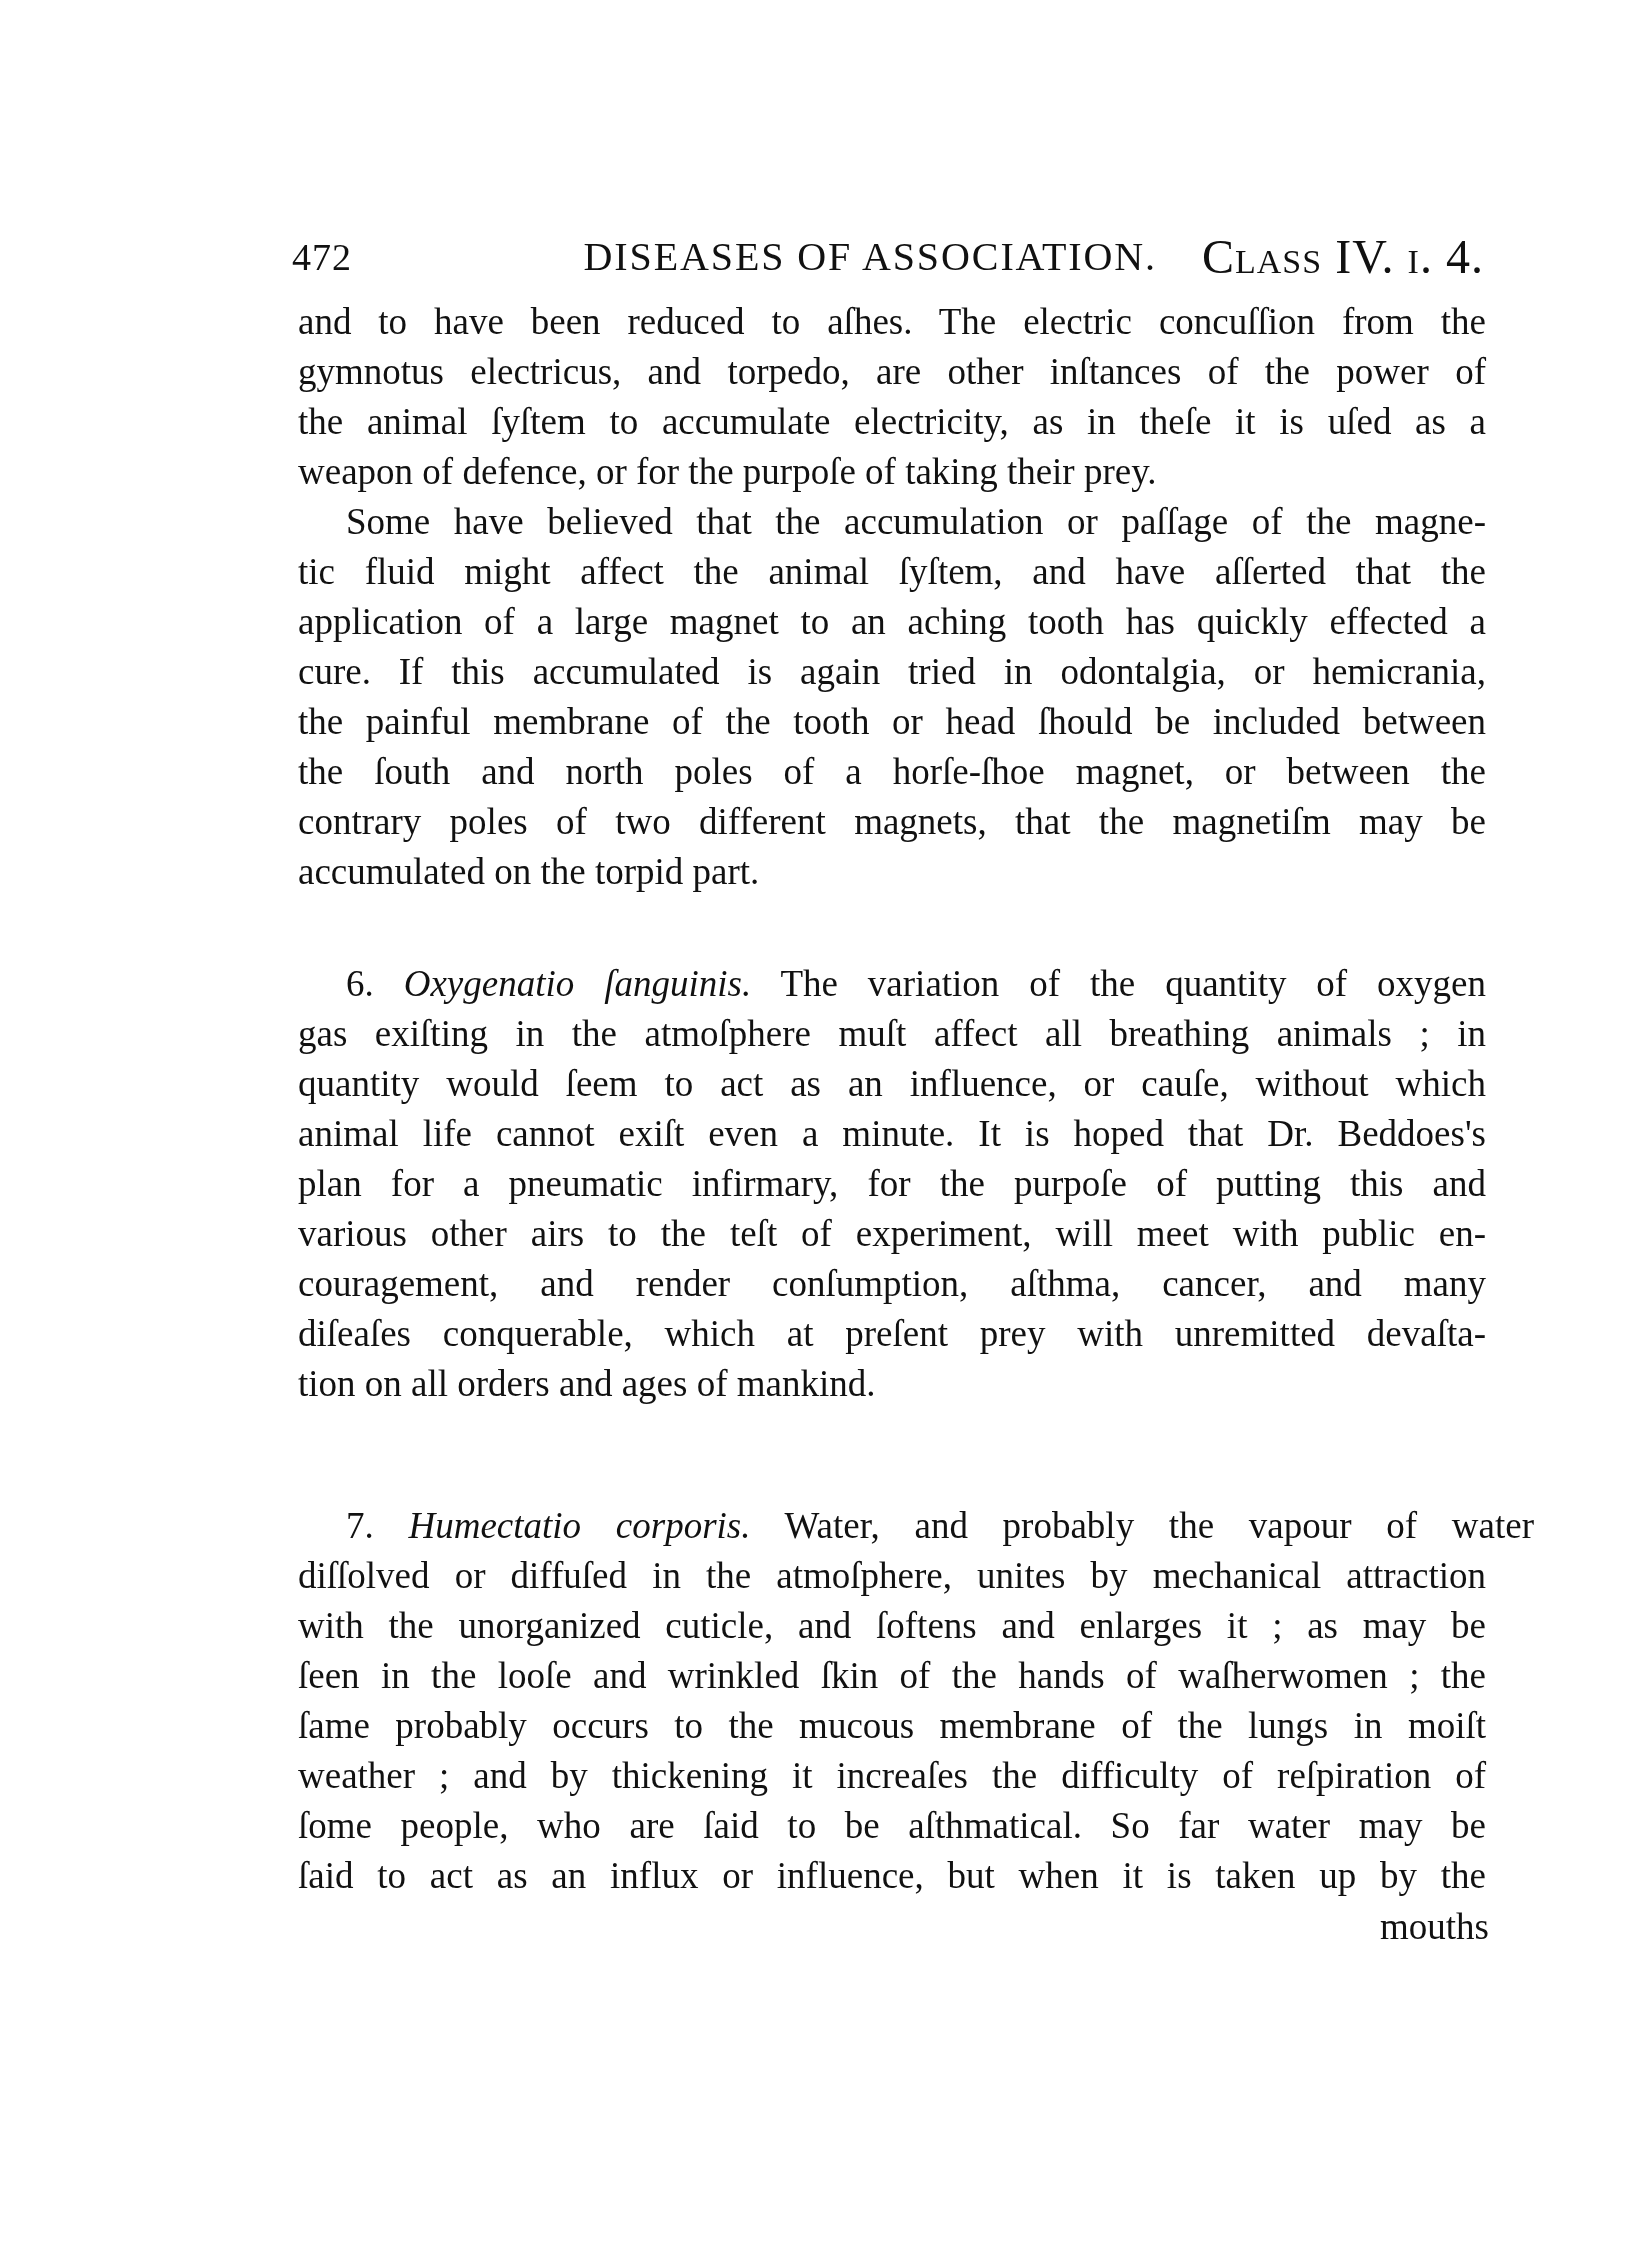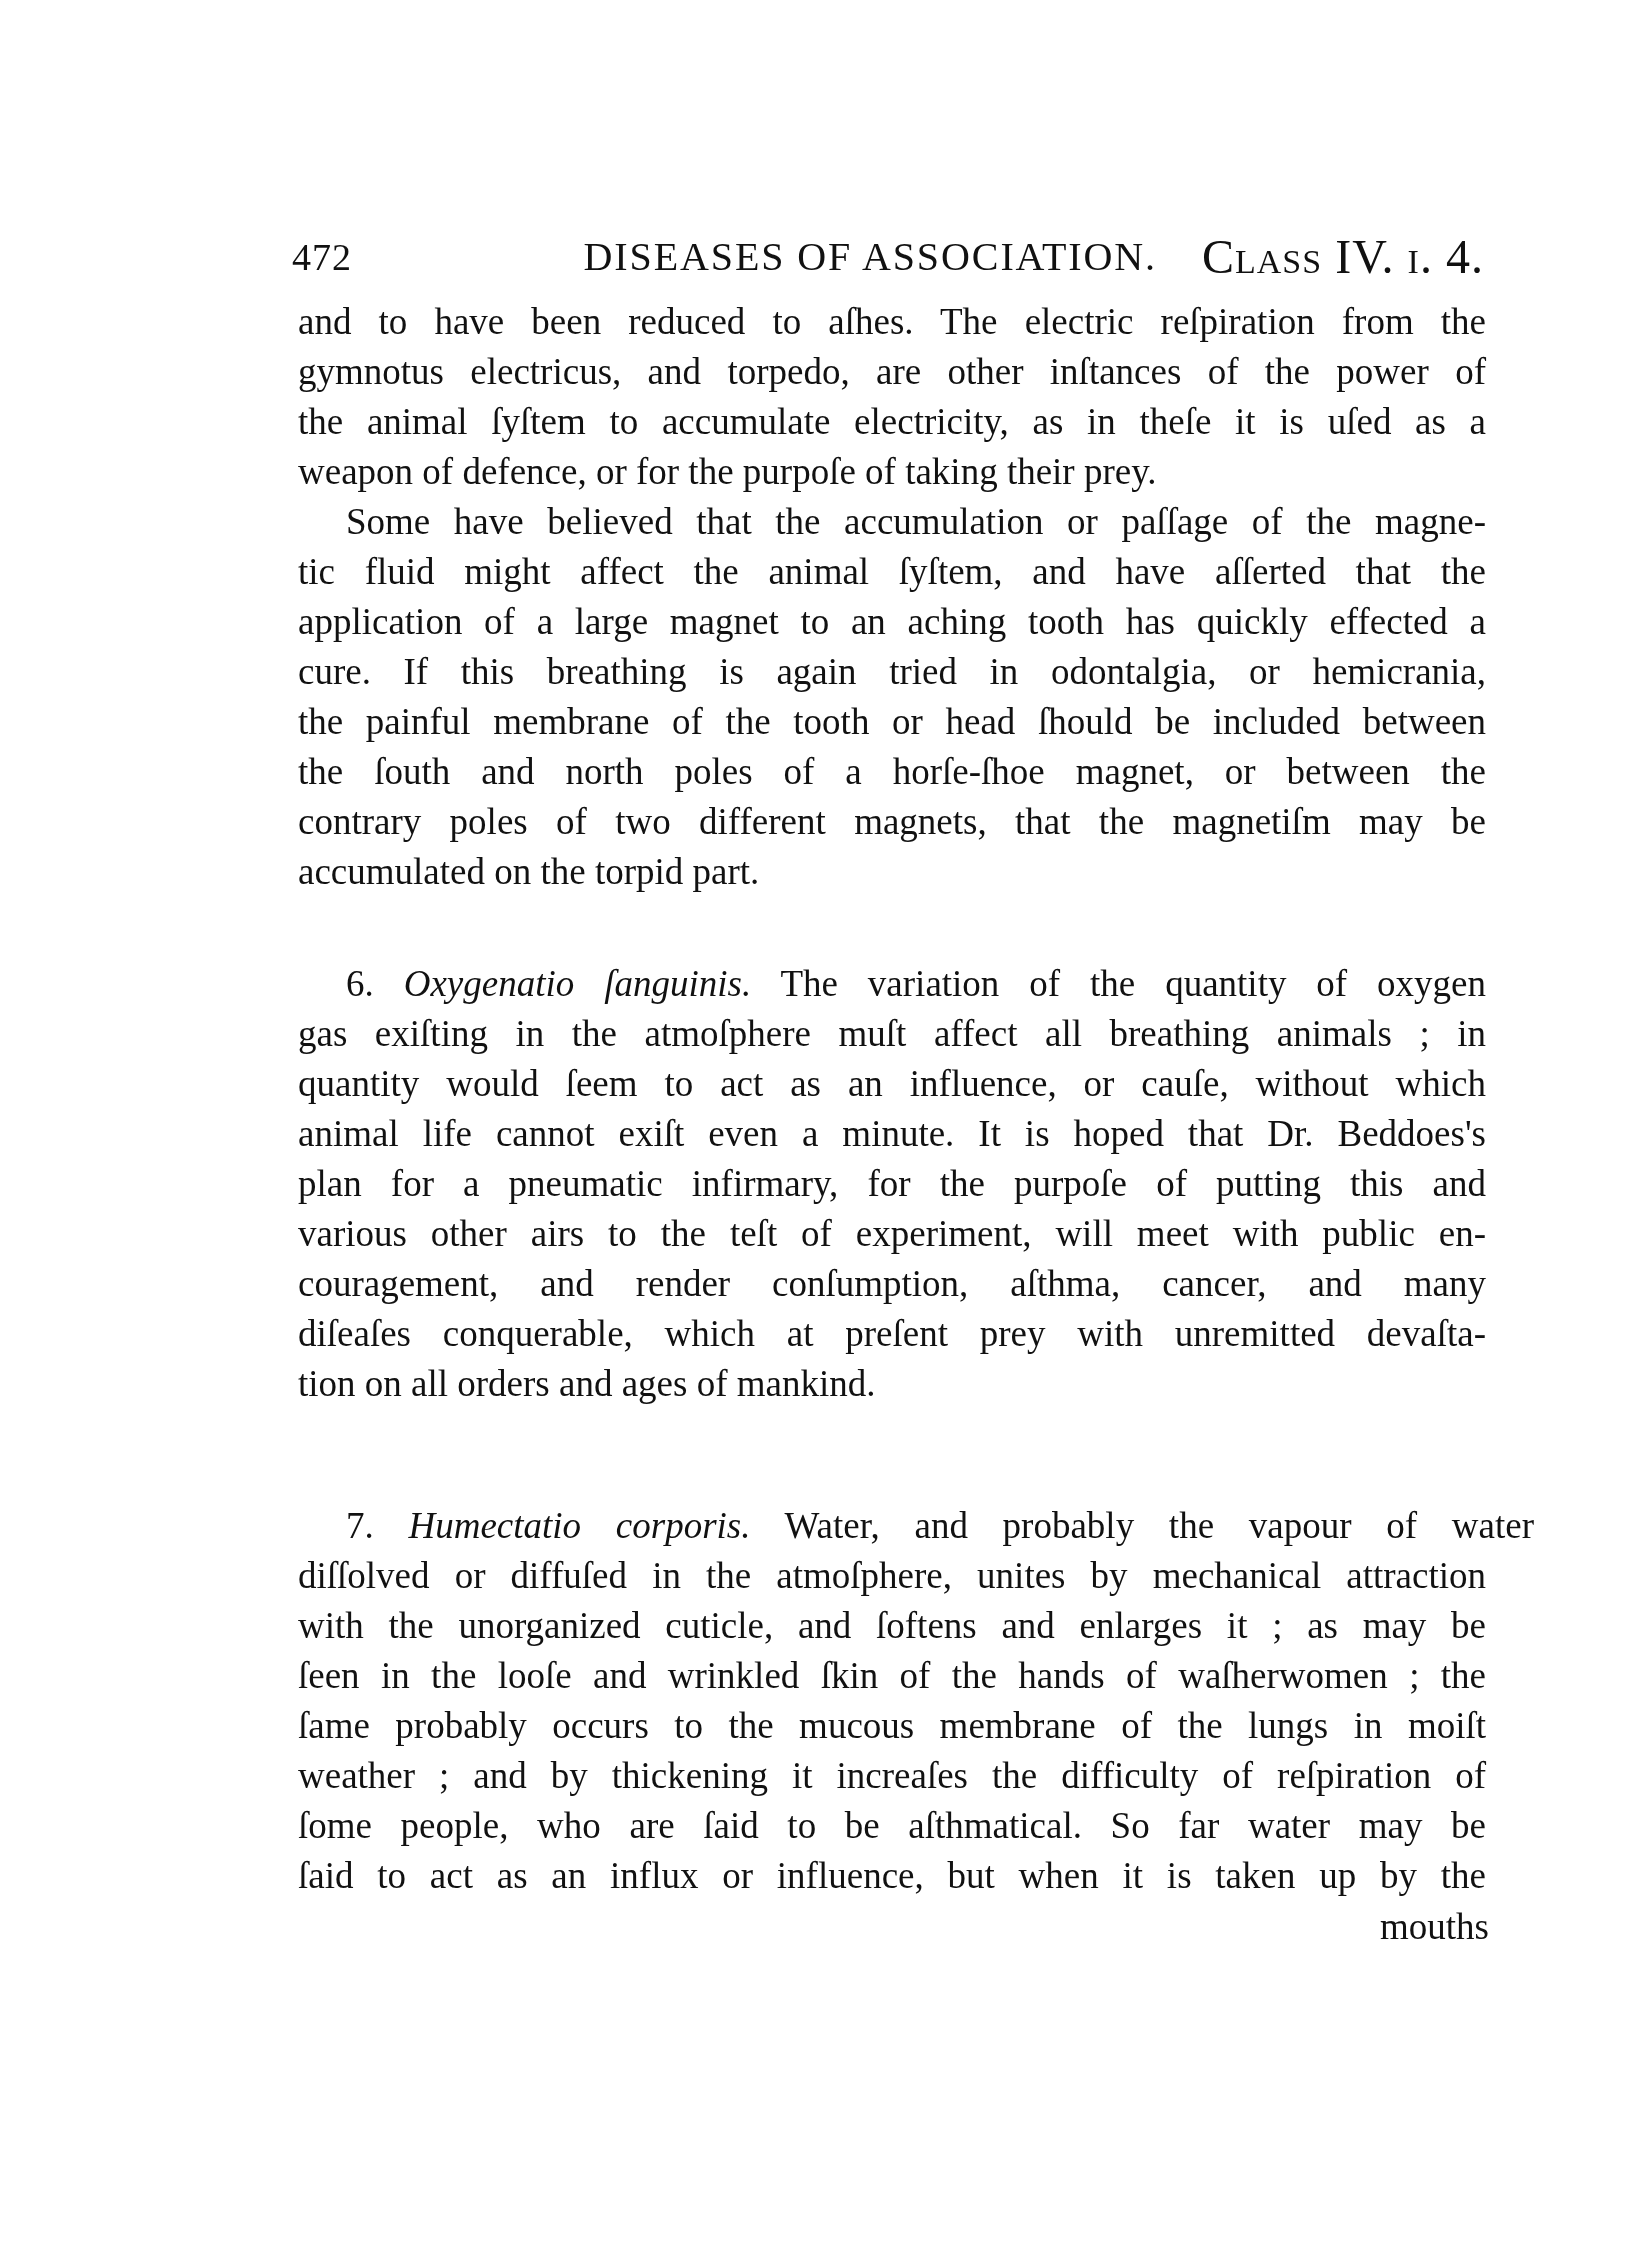--- a/index.html
+++ b/index.html
@@ -32,28 +32,28 @@
 
 <div class="page">
 
   <div class="running-head">
     <span class="folio">472</span>
     <span class="head-title">DISEASES OF ASSOCIATION.</span>
     <span class="head-class">Class IV. i. 4.</span>
   </div>
 
   <div class="para" id="para-1">
-    <span class="line" style="white-space: normal;">and to have been reduced to aſhes.  The electric reſpiration from the</span>
+    <span class="line" style="white-space: normal;">and to have been reduced to aſhes.  The electric concuſſion from the</span>
     <span class="line" style="white-space: normal;">gymnotus electricus, and torpedo, are other inſtances of the power of</span>
     <span class="line" style="white-space: normal;">the animal ſyſtem to accumulate electricity, as in theſe it is uſed as a</span>
     <span class="line last" style="white-space: normal;">weapon of defence, or for the purpoſe of taking their prey.</span>
     <span class="line indent" style="white-space: normal;">Some have believed that the accumulation or paſſage of the magne-</span>
     <span class="line" style="white-space: normal;">tic fluid might affect the animal ſyſtem, and have aſſerted that the</span>
     <span class="line" style="white-space: normal;">application of a large magnet to an aching tooth has quickly effected a</span>
-    <span class="line" style="white-space: normal;">cure.  If this breathing is again tried in odontalgia, or hemicrania,</span>
+    <span class="line" style="white-space: normal;">cure.  If this accumulated is again tried in odontalgia, or hemicrania,</span>
     <span class="line" style="white-space: normal;">the painful membrane of the tooth or head ſhould be included between</span>
     <span class="line" style="white-space: normal;">the ſouth and north poles of a horſe-ſhoe magnet, or between the</span>
     <span class="line" style="white-space: normal;">contrary poles of two different magnets, that the magnetiſm may be</span>
     <span class="line last" style="white-space: normal;">accumulated on the torpid part.</span>
   </div>
 
   <div class="para" id="para-2">
     <span class="line indent" style="white-space: normal;"><span class="num">6.</span> <span class="term">Oxygenatio ſanguinis.</span>  <span>The variation of the quantity of oxygen</span></span>
     <span class="line" style="white-space: normal;">gas exiſting in the atmoſphere muſt affect all breathing animals ;  in</span>
     <span class="line" style="white-space: normal;">quantity would ſeem to act as an influence, or cauſe, without which</span>

